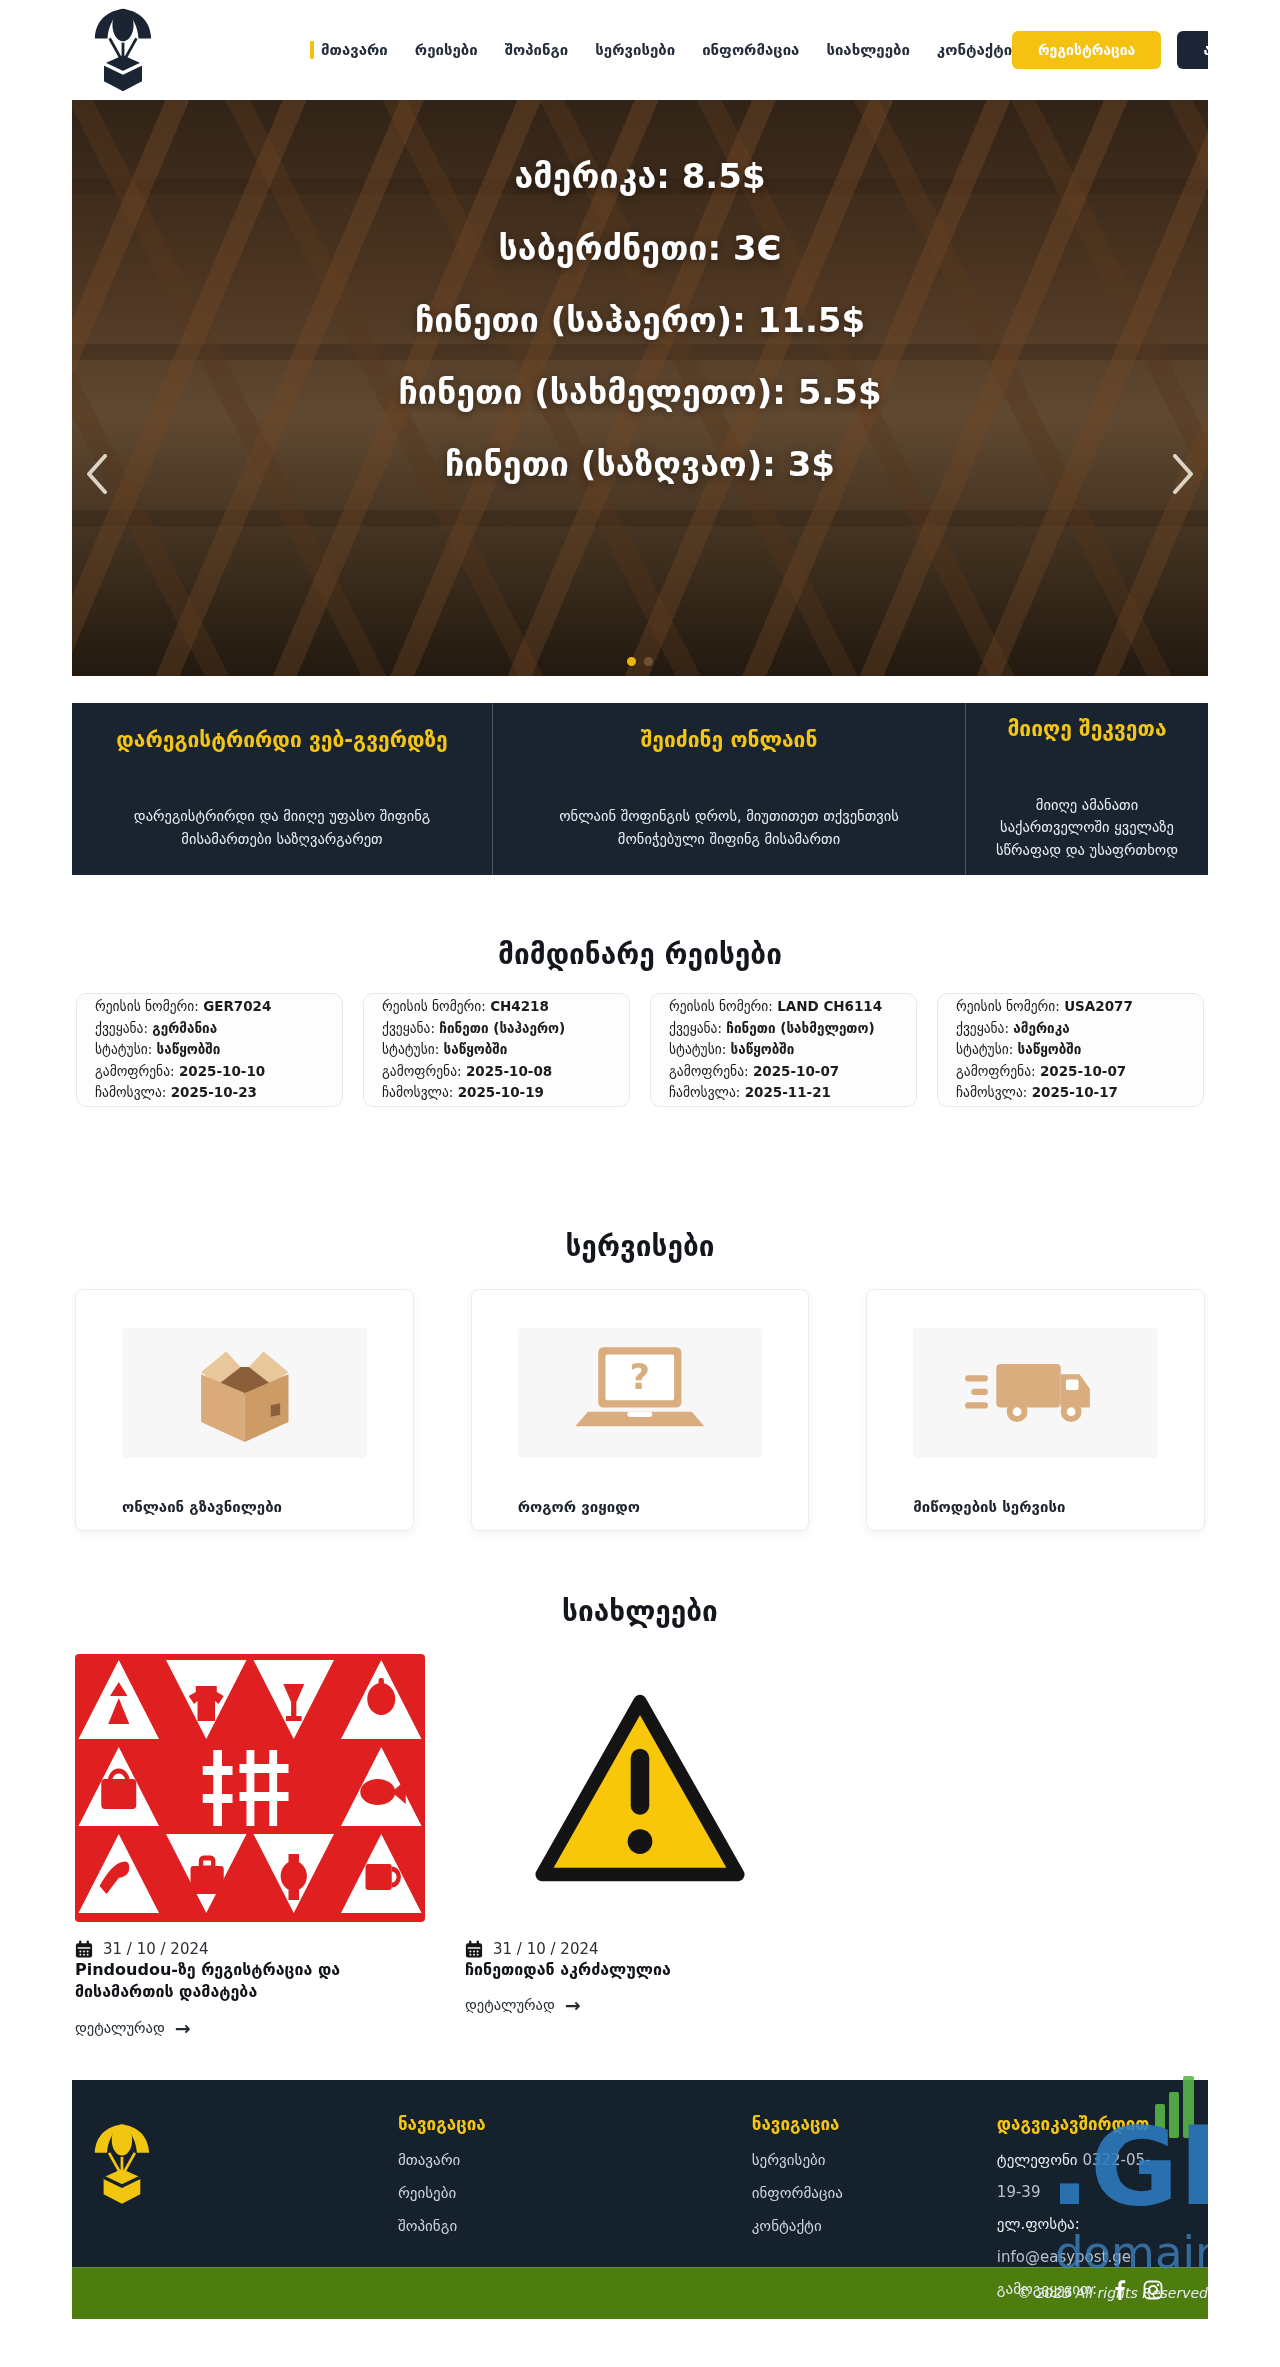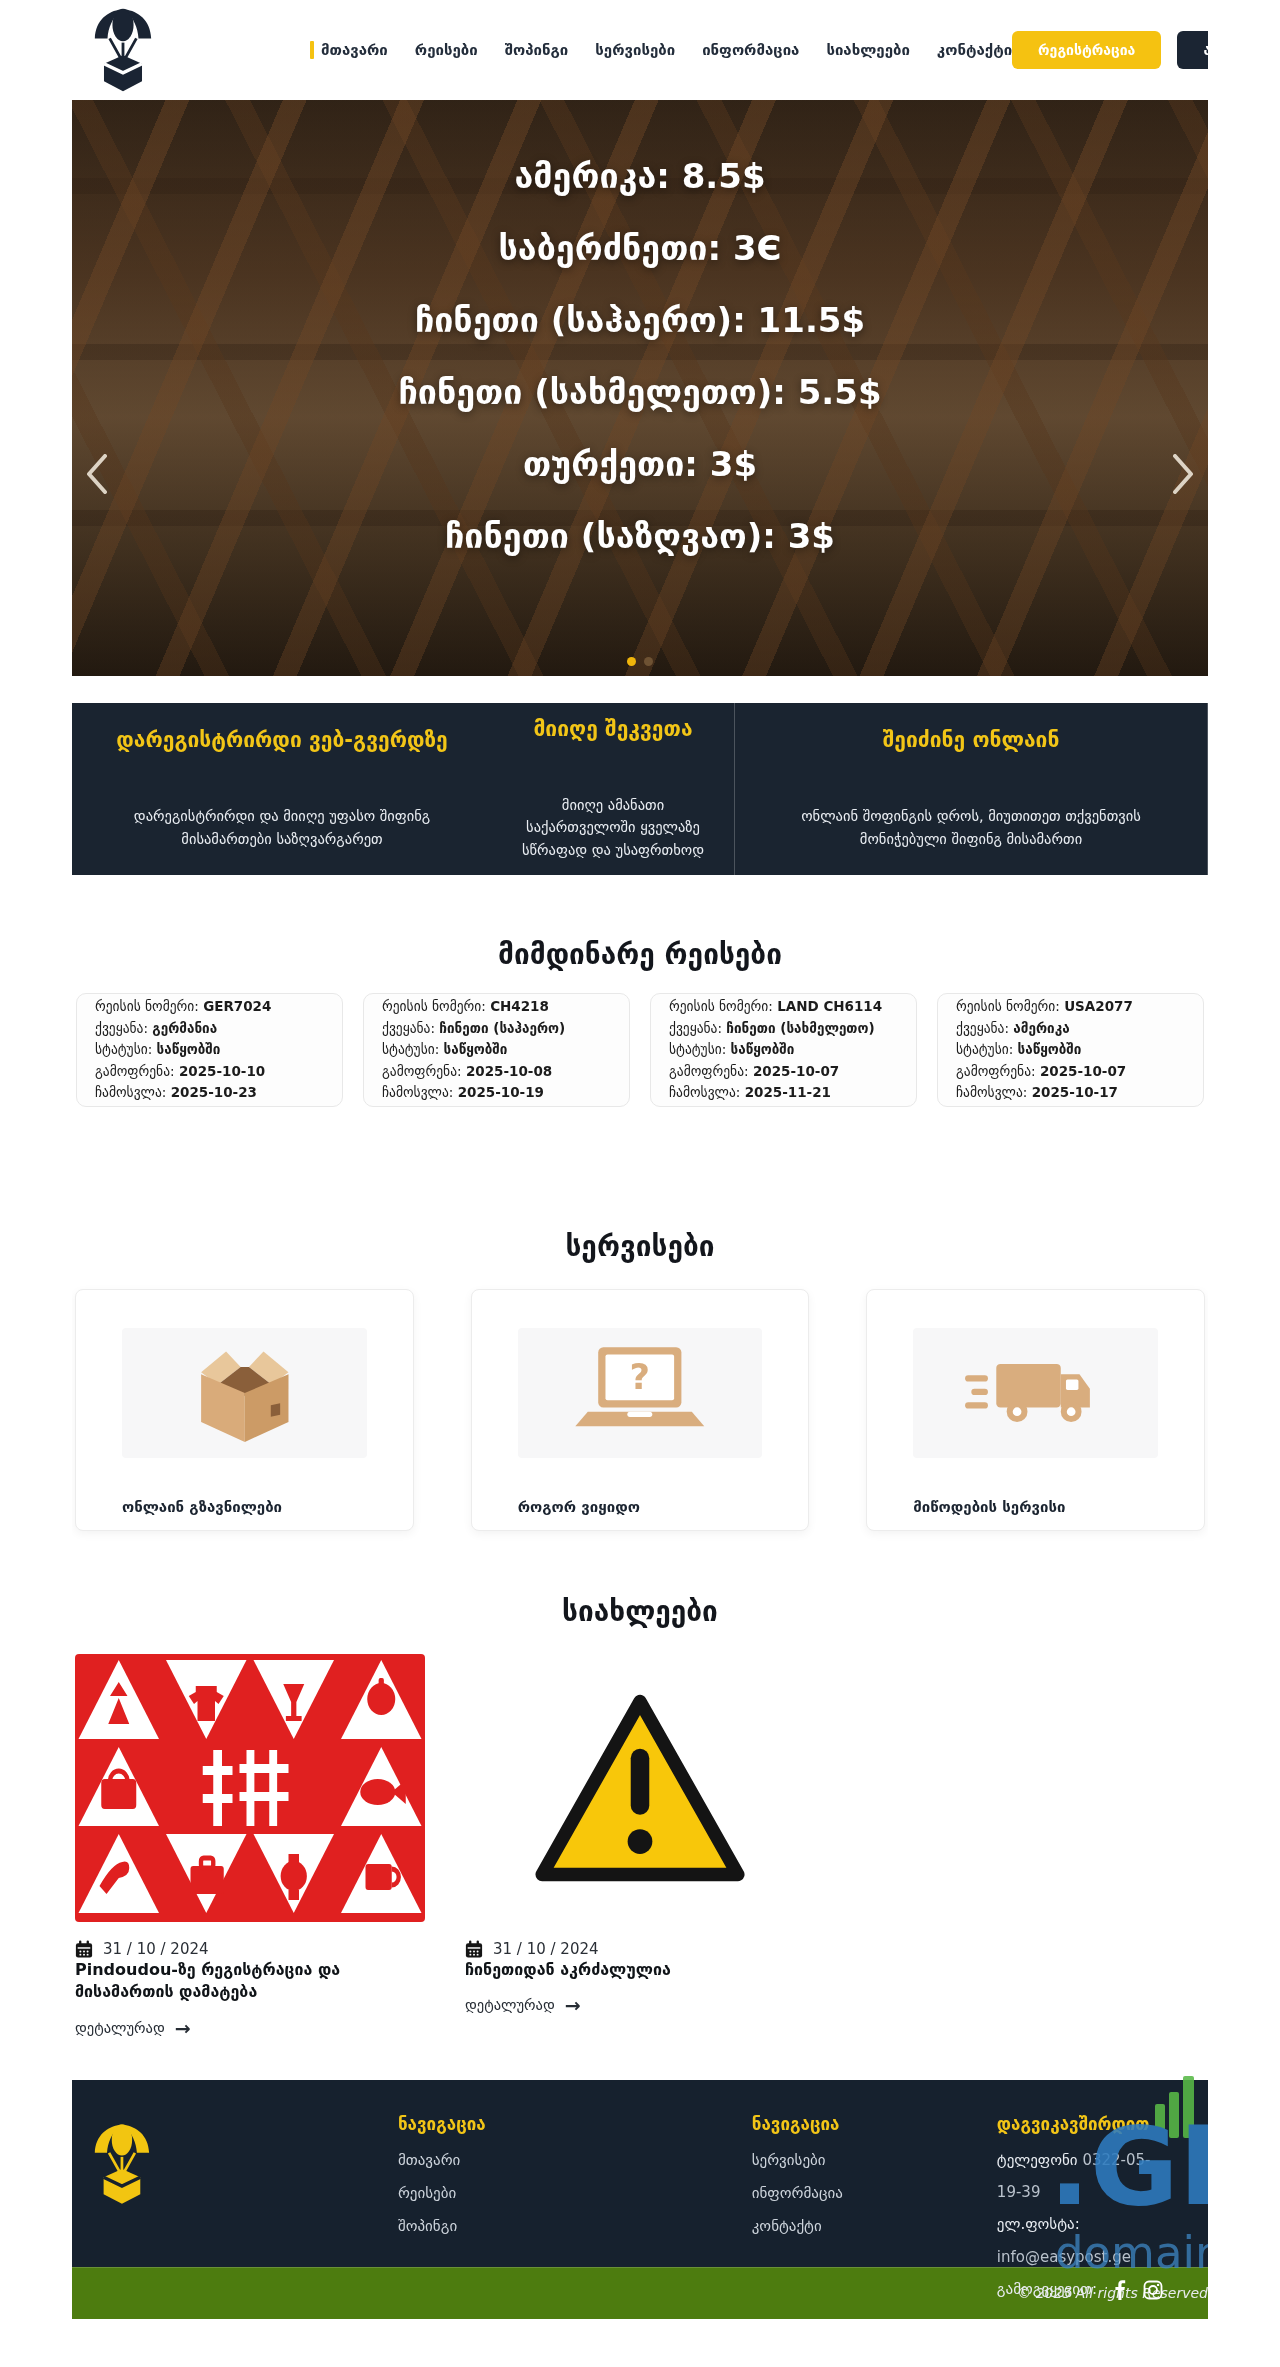--- a/index.html
+++ b/index.html
@@ -161,21 +161,20 @@
       </span>
     </div>
   </header>
 
   <section class="hero">
     <div class="hero-lines">
       <div class="hero-line">ამერიკა: 8.5$</div>
       <div class="hero-line">საბერძნეთი: 3Є</div>
       <div class="hero-line">ჩინეთი (საჰაერო): 11.5$</div>
       <div class="hero-line">ჩინეთი (სახმელეთო): 5.5$</div>
-      <div class="hero-line">თურქეთი: 3$</div>
       <div class="hero-line">ჩინეთი (საზღვაო): 3$</div>
     </div>
     <span class="hero-arrow prev">
       <svg viewBox="0 0 26 44">
           <polyline points="21,4 5,22 21,40" fill="none" stroke="#ece4d6" stroke-width="4" stroke-linecap="round" stroke-linejoin="round"></polyline>
         </svg>
     </span>
     <span class="hero-arrow next">
       <svg viewBox="0 0 26 44">
           <polyline points="5,4 21,22 5,40" fill="none" stroke="#ece4d6" stroke-width="4" stroke-linecap="round" stroke-linejoin="round"></polyline>
@@ -187,27 +186,27 @@
     </div>
   </section>
 
   <div class="gap-strip"></div>
 
   <section class="features">
     <div class="feature f1">
       <h3>დარეგისტრირდი ვებ-გვერდზე</h3>
       <p>დარეგისტრირდი და მიიღე უფასო შიფინგ მისამართები საზღვარგარეთ</p>
     </div>
+    <div class="feature f2">
+      <h3>შეიძინე ონლაინ</h3>
+      <p>ონლაინ შოფინგის დროს, მიუთითეთ თქვენთვის მონიჭებული შიფინგ მისამართი</p>
+    </div>
     <div class="feature f3">
       <h3>მიიღე შეკვეთა</h3>
       <p>მიიღე ამანათი საქართველოში ყველაზე სწრაფად და უსაფრთხოდ</p>
-    </div>
-    <div class="feature f2">
-      <h3>შეიძინე ონლაინ</h3>
-      <p>ონლაინ შოფინგის დროს, მიუთითეთ თქვენთვის მონიჭებული შიფინგ მისამართი</p>
     </div>
   </section>
 
   <main class="main-white">
 
     <h2 class="section-heading flights-heading">მიმდინარე რეისები</h2>
     <div class="flights">
       <div class="flight-card">
         <div class="frow"><span>რეისის ნომერი:</span> <b>GER7024</b></div>
         <div class="frow"><span>ქვეყანა:</span> <b>გერმანია</b></div>

